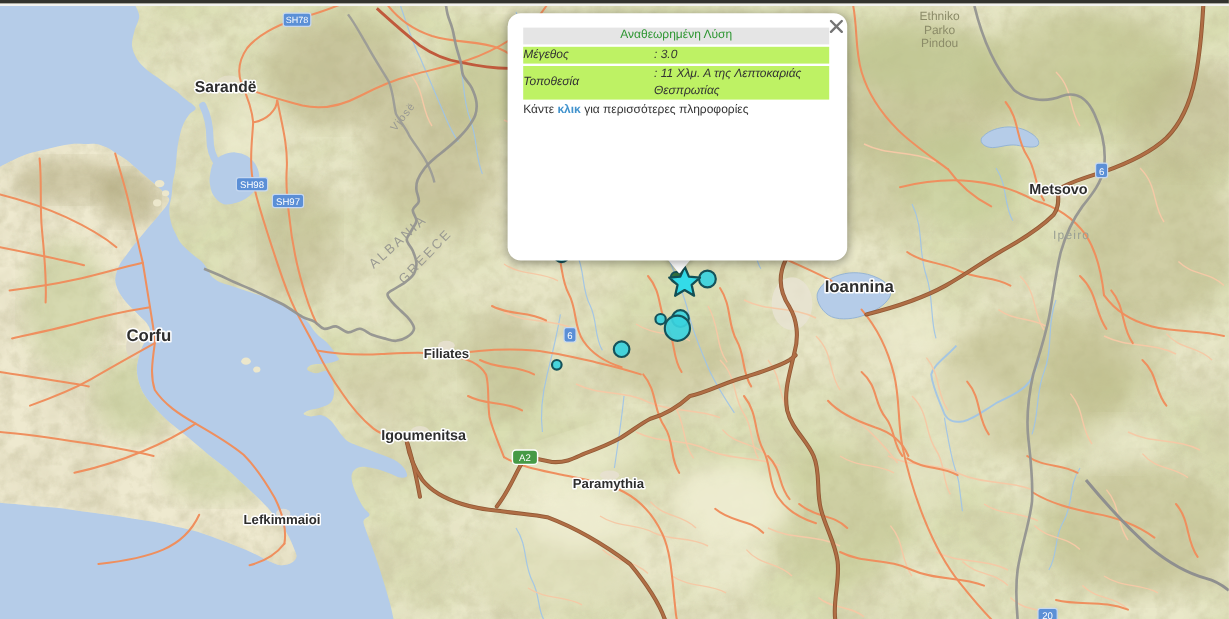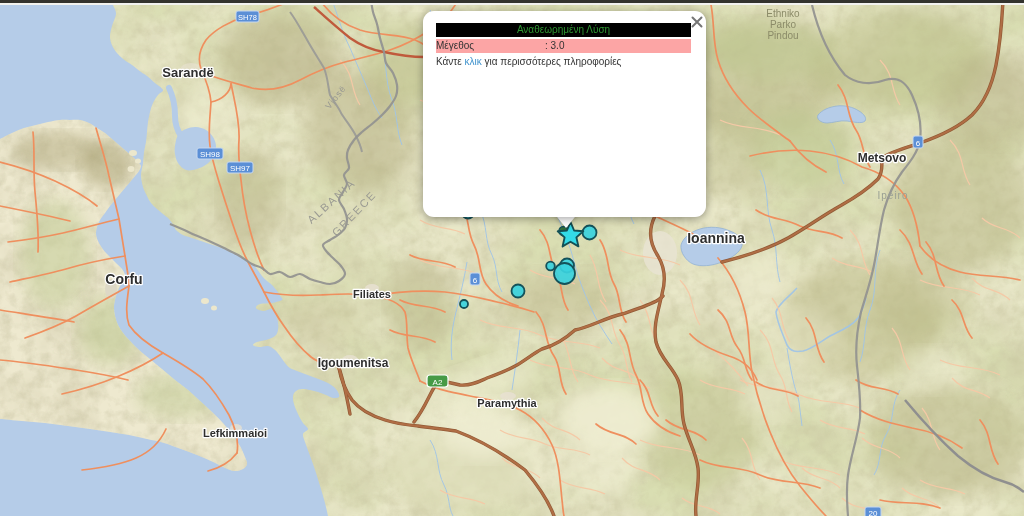--- a/index.html
+++ b/index.html
@@ -13,23 +13,23 @@
     border-left:13px solid transparent;border-right:13px solid transparent;
     border-top:16px solid #fff;filter:drop-shadow(0 1px 2px rgba(0,0,0,0.22));}
   .pc{position:absolute;left:13px;top:10px;width:255px;font-size:10px;
     line-height:14px;color:#333;}
   table.pt{border-collapse:separate;border-spacing:0 2px;width:255px;
     table-layout:fixed;margin:0;}
   table.pt td{padding:0;vertical-align:middle;box-sizing:border-box;}
   td.val{white-space:nowrap;}
   td.lab{padding-left:9px;}
   
-  tr.g td{background:#fca5a5;}
-  .ttl{color:#2e9632;text-align:center;background:#000000;}
-  .lnk{color:#4193cd;}
+  tr.g td{background:#bef264;font-style:italic;}
+  .ttl{color:#2e9632;text-align:center;background:#e5e5e5;}
+  .lnk{color:#4193cd;font-weight:bold;}
   .closex{position:absolute;left:691px;top:16px;}
 </style>
 </head>
 <body>
 <div id="bar1"></div>
 <div id="bar2"></div>
 <svg id="map" width="1024" height="511" viewBox="0 5 1024 511" xmlns="http://www.w3.org/2000/svg">
 <defs>
   <filter id="tex1" x="0%" y="0%" width="100%" height="100%">
     <feTurbulence type="fractalNoise" baseFrequency="0.085" numOctaves="4" seed="11"></feTurbulence>
@@ -355,20 +355,24 @@
           <col style="width:146px">
         </colgroup>
       <tbody>
           <tr>
             <td colspan="2" class="ttl">Αναθεωρημένη Λύση</td>
           </tr>
       <tr class="g">
             <td class="lab">Μέγεθος</td>
             <td class="val">: 3.0</td>
           </tr>
+      <tr class="g">
+            <td class="lab">Τοποθεσία</td>
+            <td class="val">: 11 Χλμ. Α της Λεπτοκαριάς<br>Θεσπρωτίας</td>
+          </tr>
       <tr>
             <td colspan="2" class="lab">Κάντε <span class="lnk">κλικ</span> για περισσότερες πληροφορίες</td>
           </tr>
     </tbody>
       </table>
   </div>
 </div>
 <svg class="closex" width="12" height="12" viewBox="0 0 12 12">
     <path d="M1.5,1.5 L10.5,10.5 M10.5,1.5 L1.5,10.5" stroke="#757575" stroke-width="2" stroke-linecap="round"></path>
   </svg>

